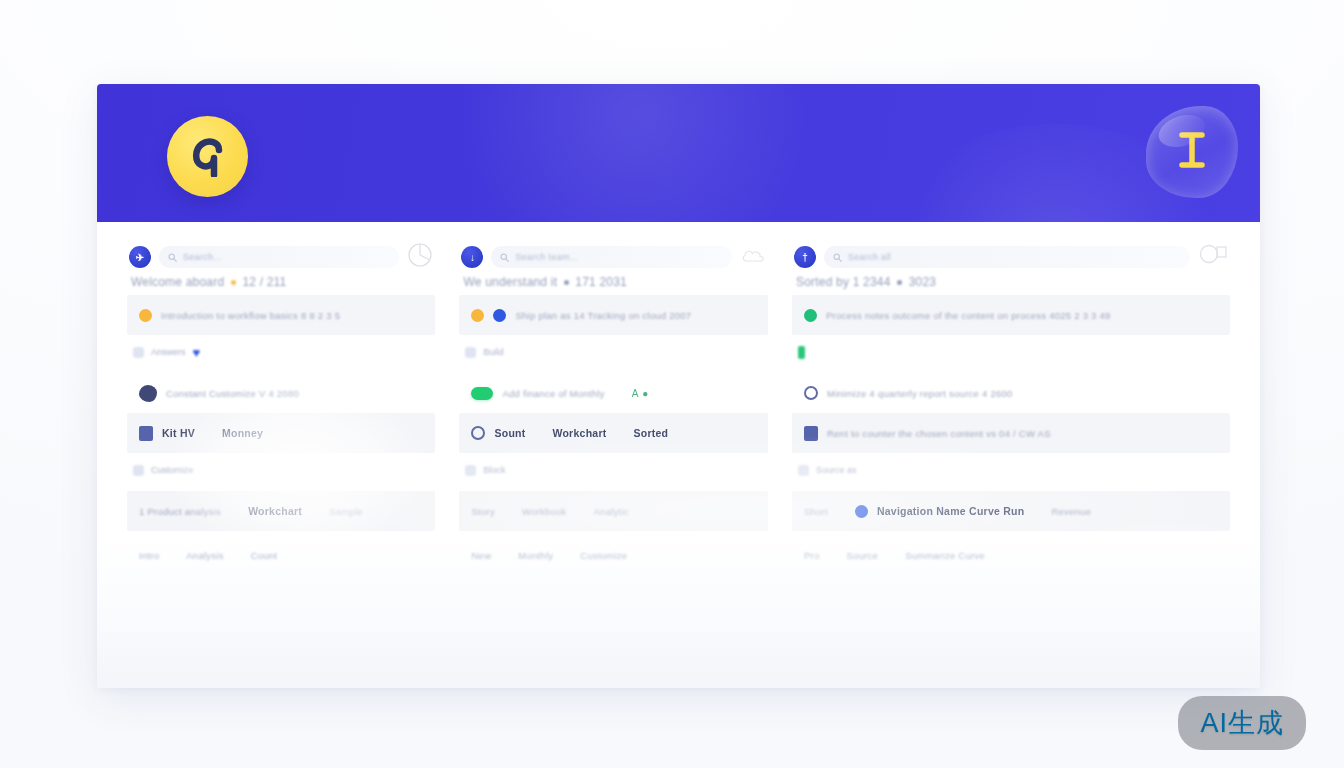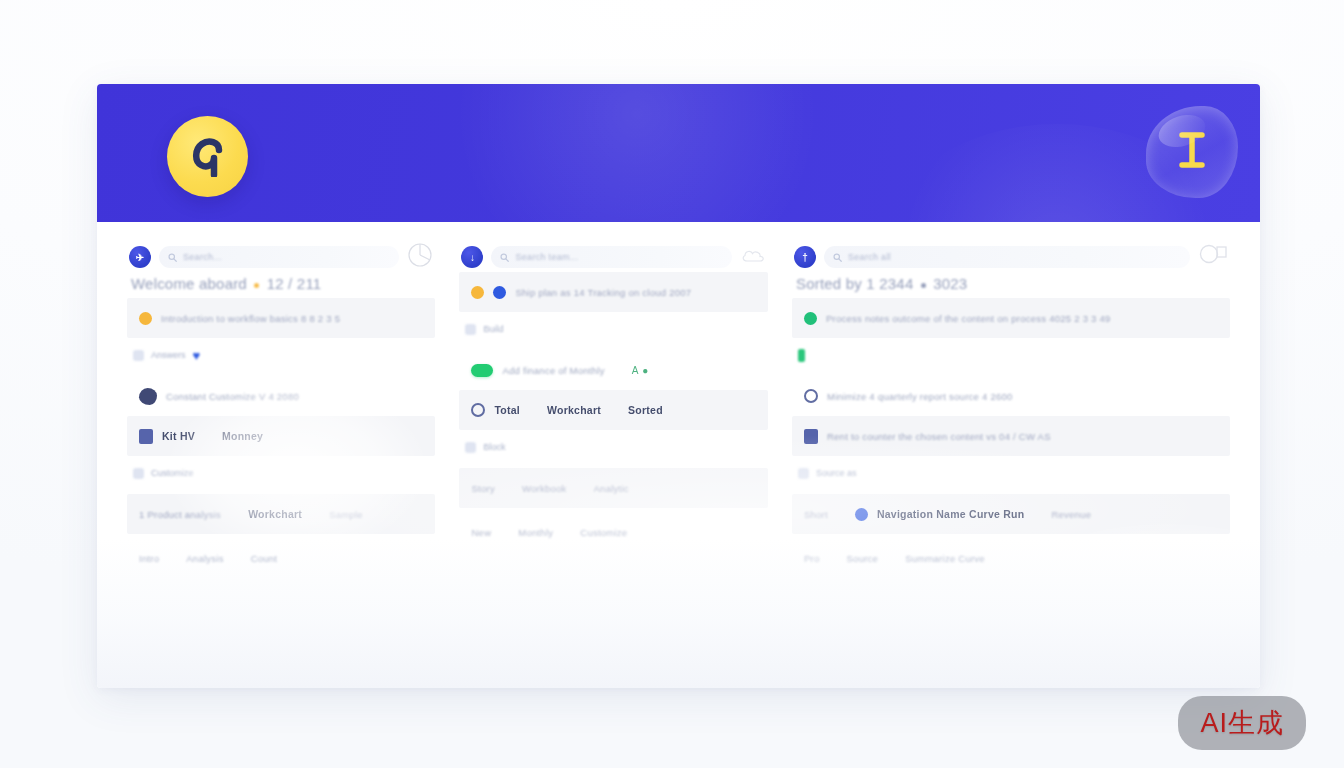--- a/index.html
+++ b/index.html
@@ -88,21 +88,21 @@
     min-width:0;
   }
   .pill-text{
     font-size:9px;color:#aab3cc;letter-spacing:.3px;
     filter:blur(1.05px);white-space:nowrap;overflow:hidden;
     text-overflow:clip;opacity:.9;
   }
   .trailing-icon{flex:none;opacity:.30;}
   
   .block-caption{
-    font-size:15px;color:#8d97b5;letter-spacing:.2px;
+    font-size:12px;color:#8d97b5;letter-spacing:.2px;
     padding:3px 4px 6px 4px;filter:blur(.95px);white-space:nowrap;
     overflow:hidden;opacity:.92;
   }
   .caption-dot{display:inline-block;width:5px;height:5px;border-radius:50%;
     vertical-align:middle;margin:0 3px;}
   
   .data-row{
     display:flex;align-items:center;gap:9px;
     height:40px;padding:0 12px;box-sizing:border-box;border-radius:2px;
     overflow:hidden;
@@ -166,21 +166,21 @@
   }
   #card-bottom-fade{
     position:absolute;left:0;bottom:0;width:100%;height:150px;pointer-events:none;
     background:linear-gradient(180deg, rgba(255,255,255,0) 0%, rgba(248,250,253,.82) 55%, #f3f5fa 100%);
   }
   
   #ai-watermark{
     position:absolute;right:38px;bottom:18px;
     padding:9px 22px;border-radius:24px;
     background:rgba(140,143,150,.68);
-    color:#b91c1c;font-size:27px;letter-spacing:1px;
+    color:#0369a1;font-size:27px;letter-spacing:1px;
     display:flex;align-items:center;justify-content:center;
     text-shadow:0 1px 2px rgba(0,0,0,.12);
   }
 </style>
 </head>
 <body>
 
 <div id="page-backdrop"></div>
 
 <div id="app-card">
@@ -293,20 +293,25 @@
                 </svg>
             </span>
             <span class="pill-text">Search team...</span>
           </span>
           <span class="trailing-icon">
             <svg width="26" height="20" viewBox="0 0 26 20">
                 <path d="M7 16 C3 16 2 12 5 10.5 C5 6 11 5 12.5 8.5 C15 5.5 21 7.5 20 11.5 C24 11 24.5 16 20 16 Z" fill="none" stroke="#a7b0c6" stroke-width="1.2"></path>
               </svg>
           </span>
         </div>
+        <div class="block-caption">
+          <span>We understand it</span>
+          <span class="caption-dot" style="background:#8d97b5"></span>
+          <span>171 2031</span>
+        </div>
         <div class="data-row tinted">
           <span class="dot-badge amber"></span>
           <span class="dot-badge blue"></span>
           <span class="row-text">Ship plan as 14 Tracking on cloud 2007</span>
         </div>
         <div class="sparse-row">
           <span class="tag-mark"></span>
           <span>Build</span>
         </div>
       </div>
@@ -315,21 +320,21 @@
         <div class="data-row plain">
           <span class="chip-badge"></span>
           <span class="row-text spaced">Add finance of Monthly</span>
           <span class="mini-icons">
             <span>A</span>
             <span>●</span>
           </span>
         </div>
         <div class="data-row tinted">
           <span class="glyph-ring"></span>
-          <span class="row-text dark spaced">Total</span>
+          <span class="row-text dark spaced">Sount</span>
           <span class="row-text dark spaced">Workchart</span>
           <span class="row-text dark">Sorted</span>
         </div>
         <div class="sparse-row">
           <span class="tag-mark"></span>
           <span>Block</span>
         </div>
       </div>
 
       <div class="col-block">

